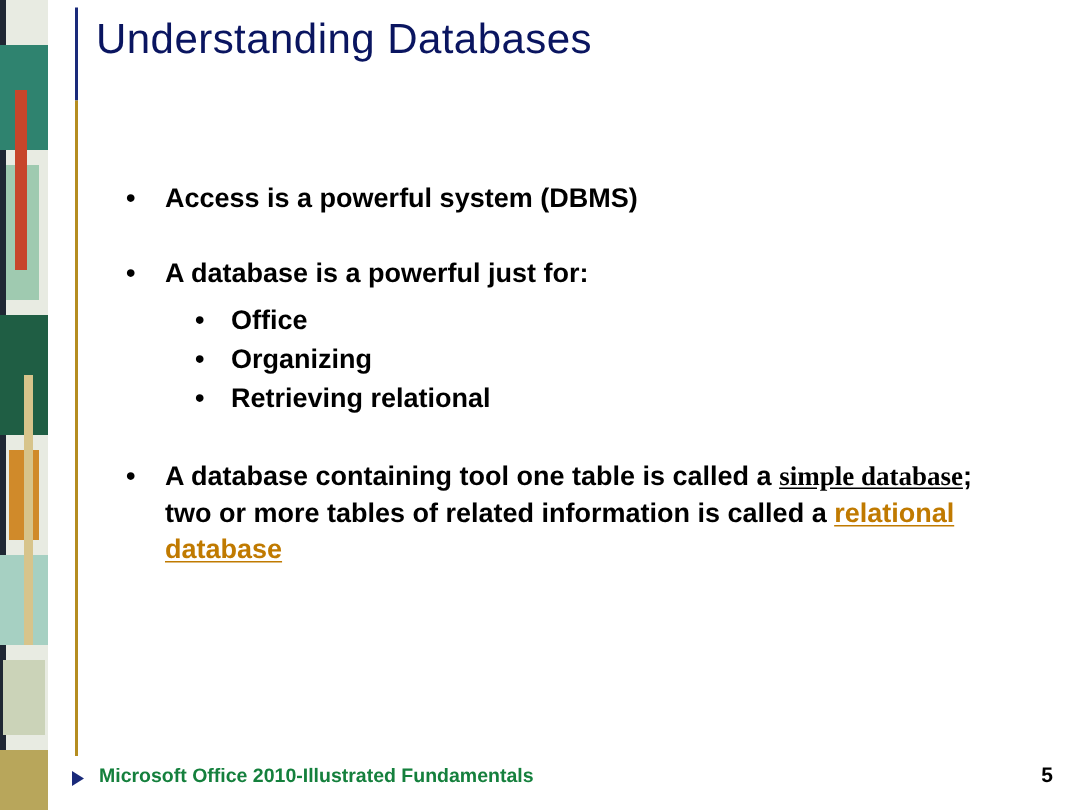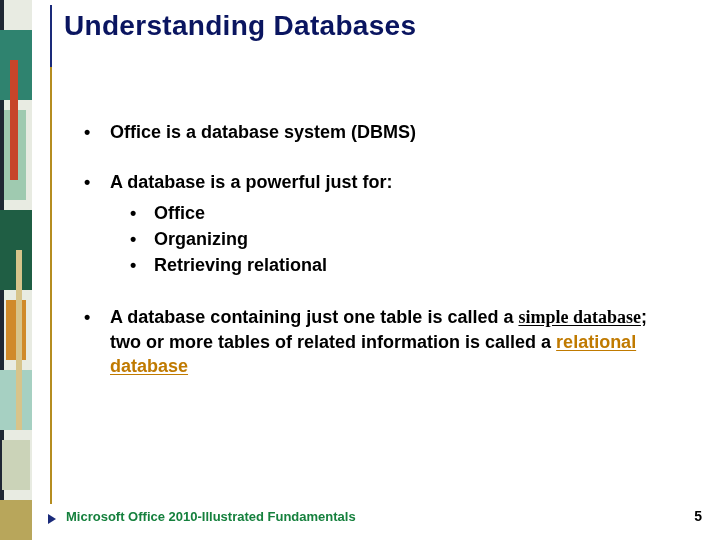--- a/index.html
+++ b/index.html
@@ -28,21 +28,21 @@
   .rule-bottom {
     position: absolute;
     left: 0; top: 67px;
     width: 2px; height: 437px;
     background: #b58d20;
   }
   .title {
     position: absolute;
     left: 14px; top: 10px;
     font-size: 28px;
-    font-weight: bold;
+    font-weight: normal;
     color: #0a1560;
     letter-spacing: 0.3px;
     text-align: center;
   }
   .body-area {
     position: absolute;
     left: 30px; top: 120px;
     width: 590px;
     font-size: 18px;
     font-weight: bold;
@@ -115,21 +115,21 @@
 <div class="content-frame">
   <div class="rule-top"></div>
   <div class="rule-bottom"></div>
 
   <div class="title">Understanding Databases</div>
 
   <div class="body-area">
 
     <div class="bullet-row">
       <div class="dot">•</div>
-      <div class="txt">Office is a database system (DBMS)</div>
+      <div class="txt">Access is a powerful system (DBMS)</div>
     </div>
 
     <div class="bullet-row">
       <div class="dot">•</div>
       <div class="txt">
         <span>A database is a powerful just for:</span>
         <div class="sub-list">
           <div class="sub-row">
             <div class="sub-dot">•</div>
             <div>Office</div>
@@ -142,21 +142,21 @@
             <div class="sub-dot">•</div>
             <div>Retrieving relational</div>
           </div>
         </div>
       </div>
     </div>
 
     <div class="bullet-row">
       <div class="dot">•</div>
       <div class="txt">
-        <span>A database containing just one table is called a </span><span class="term-simple">simple database</span><span>; two or more tables of related information is called a </span><span class="term-relational">relational database</span>
+        <span>A database containing tool one table is called a </span><span class="term-simple">simple database</span><span>; two or more tables of related information is called a </span><span class="term-relational">relational database</span>
       </div>
     </div>
 
   </div>
 </div>
 
 <div class="footer-arrow"></div>
 <div class="footer-text">Microsoft Office 2010-Illustrated Fundamentals</div>
 <div class="page-num">5</div>
 

